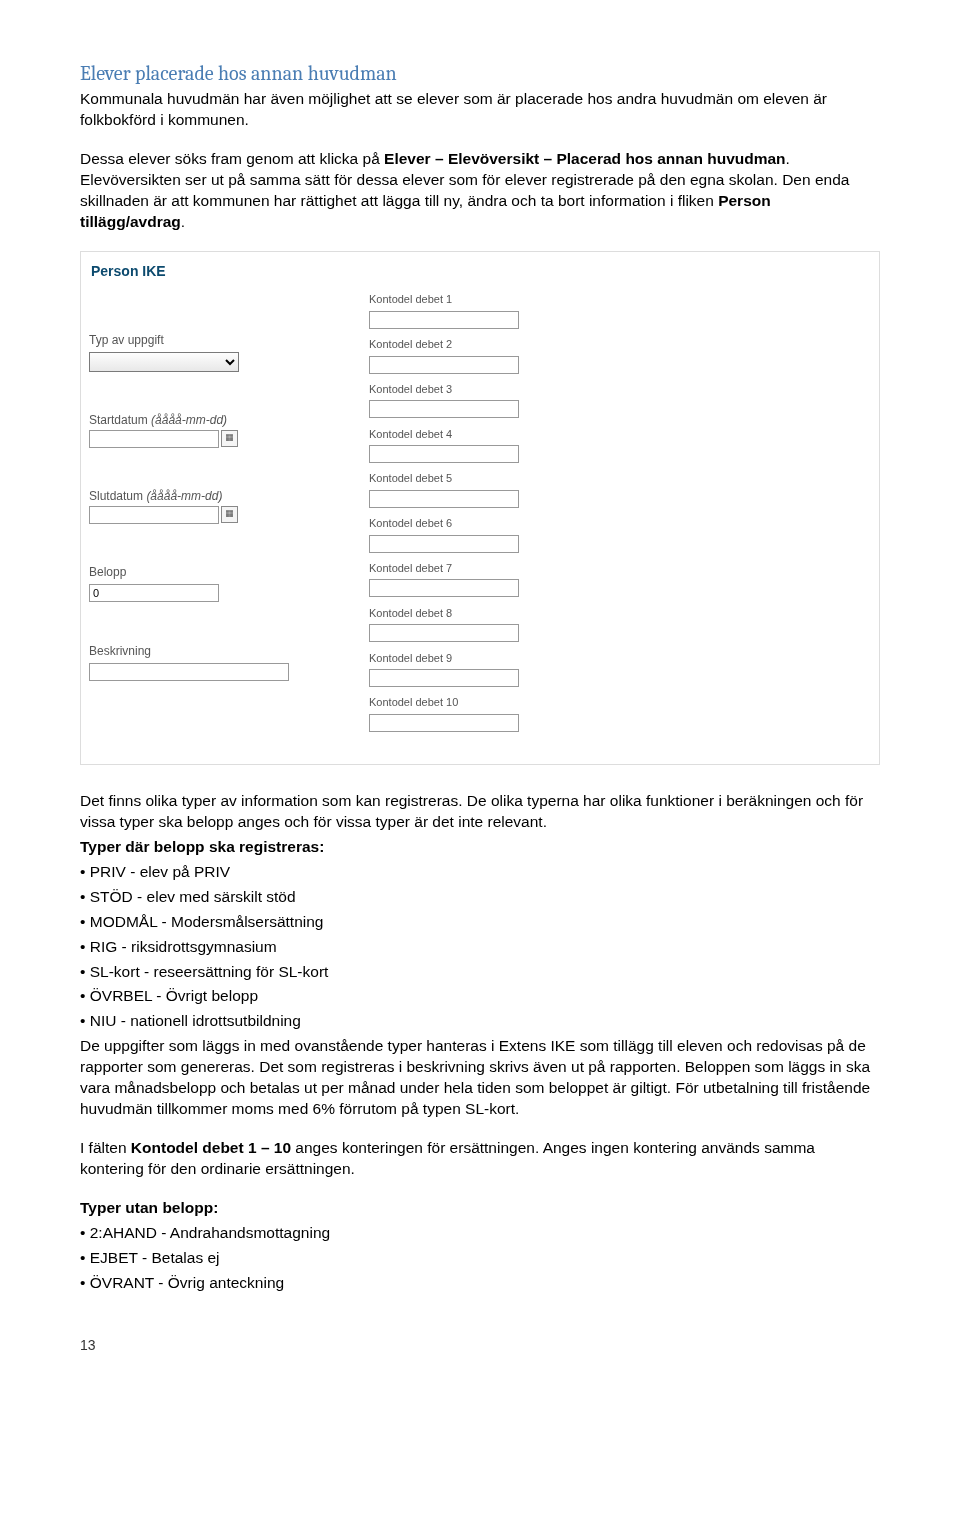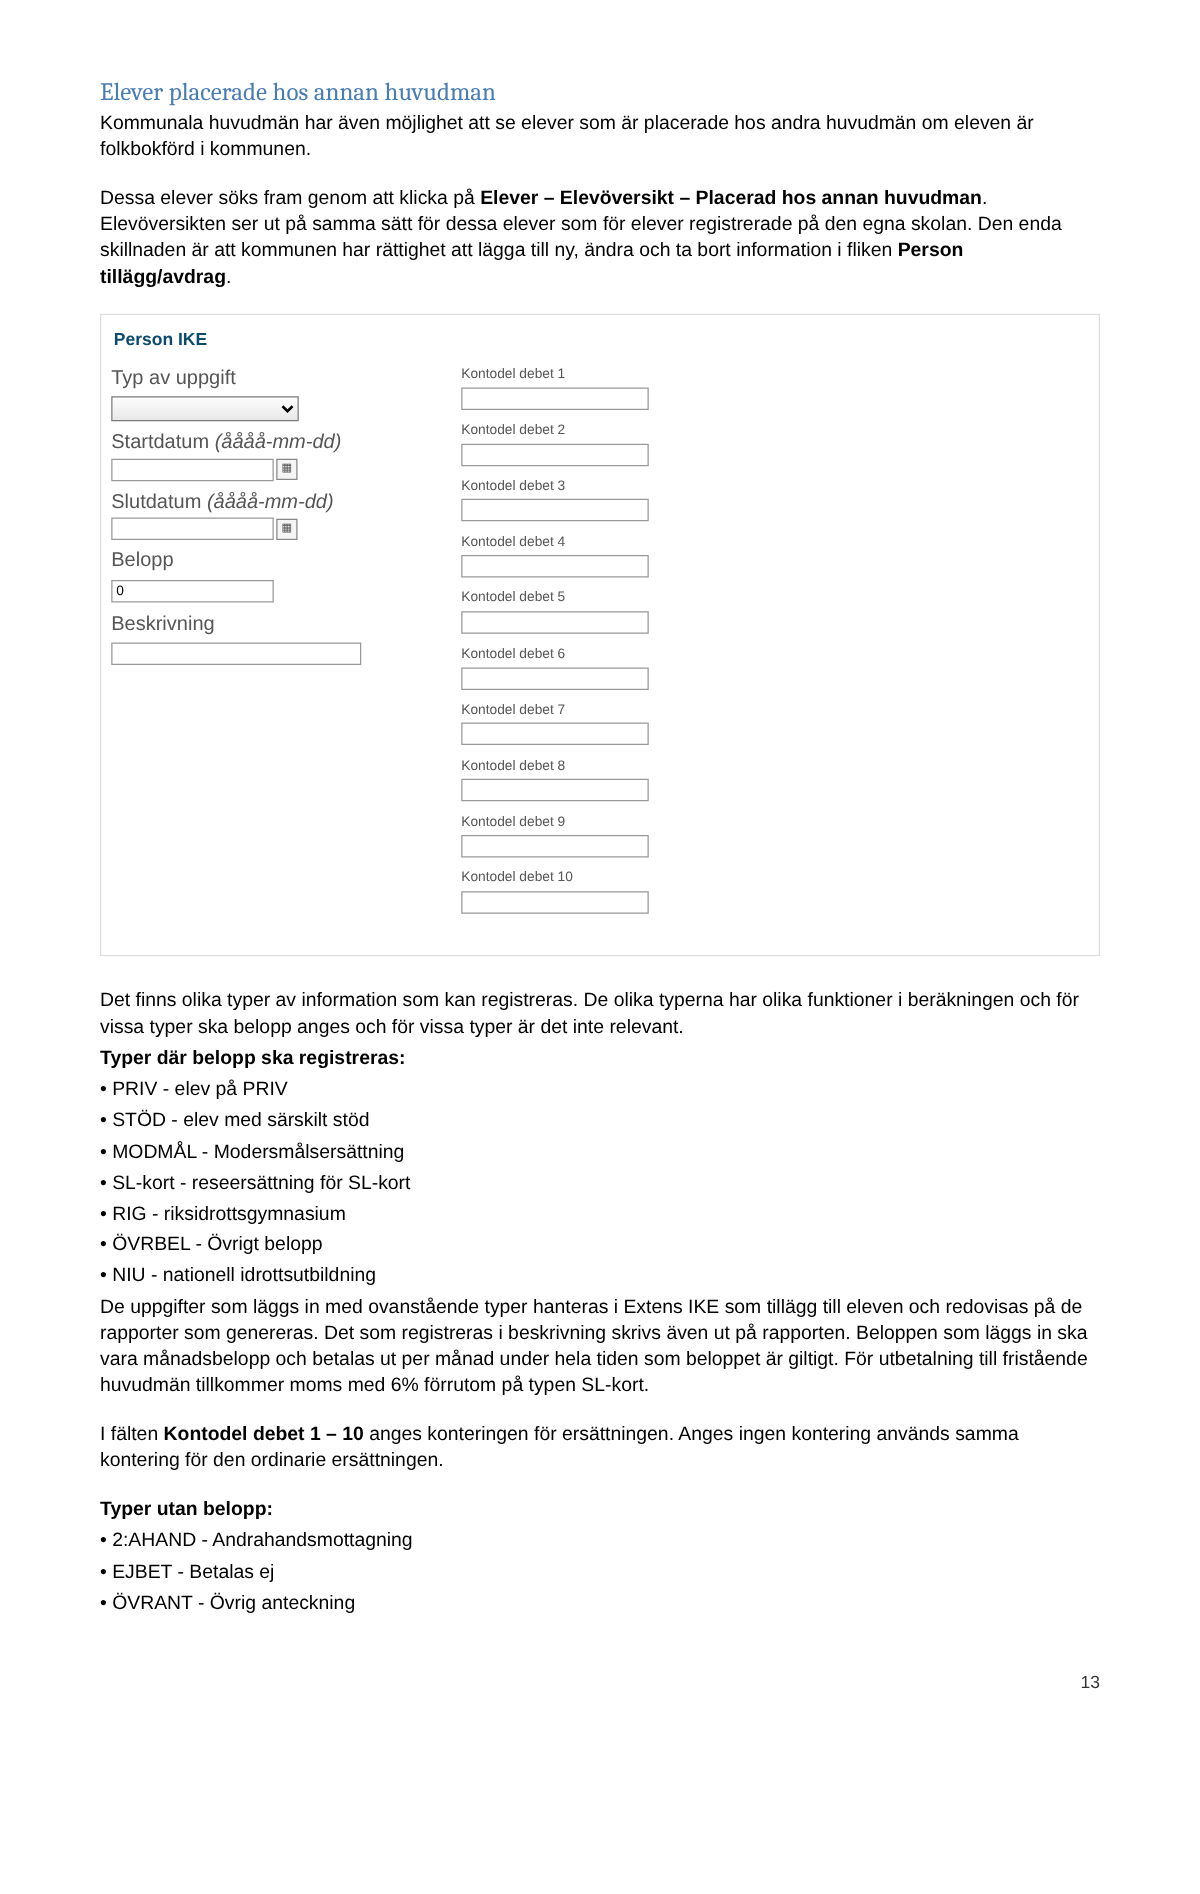--- a/index.html
+++ b/index.html
@@ -35,24 +35,25 @@
     margin: 2px 0 12px 2px;
   }
   .form-cols {
     display: flex;
     gap: 50px;
   }
   .left-col { width: 230px; }
   .right-col { width: 230px; }
   .fld { margin-bottom: 6px; }
   .lbl {
-    font-size: 16px;
+    font-size: 12px;
     color: #555;
     display: block;
     margin-bottom: 2px;
+    margin-top: 40px;
   }
   .lbl .italic { font-style: italic; }
   .inp {
     border: 1px solid #999;
     background: #fff;
     height: 18px;
     width: 130px;
     font-size: 11px;
     padding: 1px 3px;
     box-sizing: border-box;
@@ -79,21 +80,21 @@
   .rlbl { font-size: 11px; color: #555; display: block; margin-bottom: 2px; }
   .rinp {
     border: 1px solid #999;
     height: 18px;
     width: 150px;
     box-sizing: border-box;
   }
   .bold { font-weight: bold; }
   .block { margin-bottom: 18px; }
   .page-num {
-    text-align: right;
+    text-align: left;
     font-size: 14px;
     color: #333;
     margin-top: 42px;
   }
 </style>
 </head>
 <body>
 
 <div class="h1">Elever placerade hos annan huvudman</div>
 <p class="para1">Kommunala huvudmän har även möjlighet att se elever som är placerade hos andra huvudmän om eleven är folkbokförd i kommunen.</p>
@@ -153,22 +154,22 @@
       </div>
   </div>
 </div>
 
 <p>Det finns olika typer av information som kan registreras. De olika typerna har olika funktioner i beräkningen och för vissa typer ska belopp anges och för vissa typer är det inte relevant.</p>
 <p class="bold">Typer där belopp ska registreras:</p>
 <div id="bullets1">
     <p>• PRIV - elev på PRIV</p>
     <p>• STÖD - elev med särskilt stöd</p>
     <p>• MODMÅL - Modersmålsersättning</p>
+    <p>• RIG - riksidrottsgymnasium</p>
     <p>• SL-kort - reseersättning för SL-kort</p>
-    <p>• RIG - riksidrottsgymnasium</p>
     <p>• ÖVRBEL - Övrigt belopp</p>
     <p>• NIU - nationell idrottsutbildning</p>
   </div>
 <p class="block">De uppgifter som läggs in med ovanstående typer hanteras i Extens IKE som tillägg till eleven och redovisas på de rapporter som genereras. Det som registreras i beskrivning skrivs även ut på rapporten. Beloppen som läggs in ska vara månadsbelopp och betalas ut per månad under hela tiden som beloppet är giltigt. För utbetalning till fristående huvudmän tillkommer moms med 6% förrutom på typen SL-kort.</p>
 
 <p class="block">
   <span>I fälten </span><span class="bold">Kontodel debet 1 – 10</span><span> anges konteringen för ersättningen. Anges ingen kontering används samma kontering för den ordinarie ersättningen.</span>
 </p>
 
 <p class="bold">Typer utan belopp:</p>

